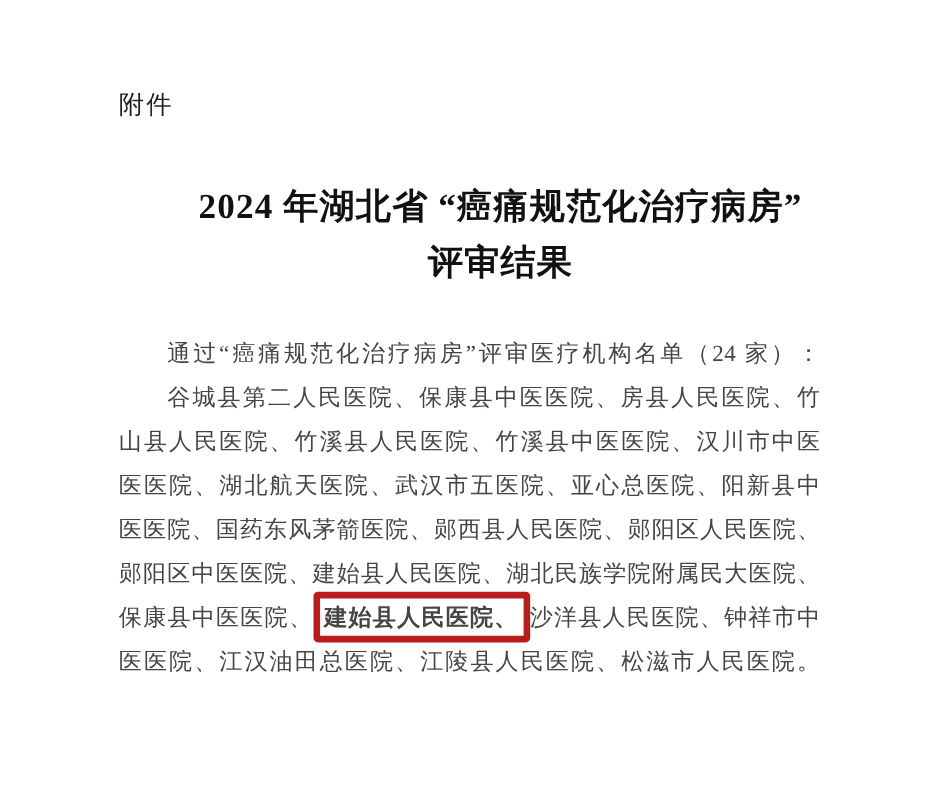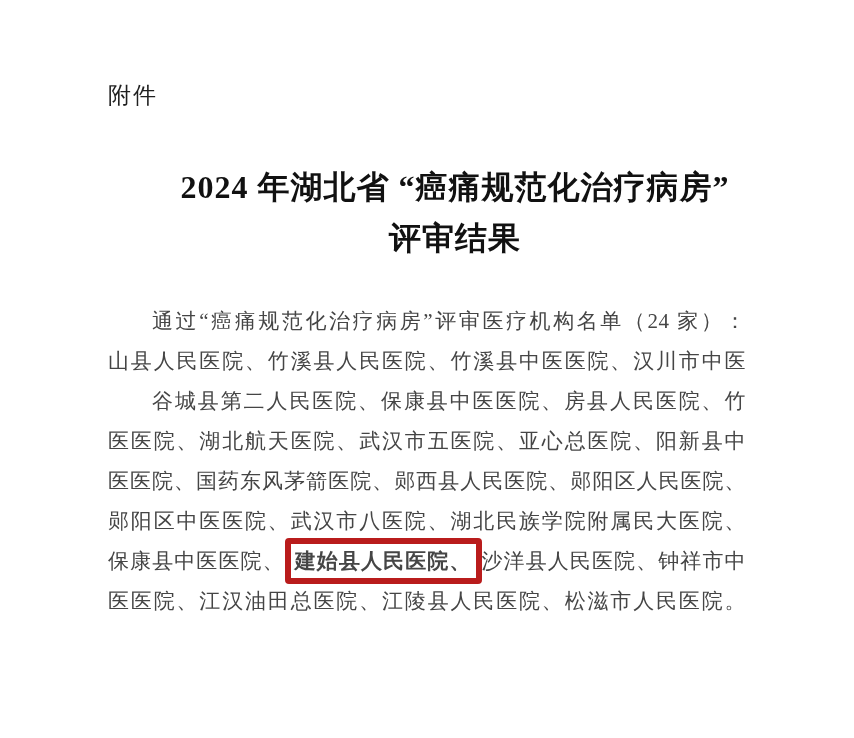--- a/index.html
+++ b/index.html
@@ -66,22 +66,22 @@
 
   <div class="attachment-label">附件</div>
 
   <div class="doc-title">
     <div>2024 年湖北省 “癌痛规范化治疗病房”</div>
     <div>评审结果</div>
   </div>
 
   <div class="doc-body">
       <div class="body-line indent"><span>通过“癌痛规范化治疗病房”评审医疗机构名单（24 家）：</span></div>
+      <div class="body-line indent"><span>谷城县第二人民医院、保康县中医医院、房县人民医院、竹</span></div>
       <div class="body-line"><span>山县人民医院、竹溪县人民医院、竹溪县中医医院、汉川市中医</span></div>
-      <div class="body-line indent"><span>谷城县第二人民医院、保康县中医医院、房县人民医院、竹</span></div>
       <div class="body-line"><span>医医院、湖北航天医院、武汉市五医院、亚心总医院、阳新县中</span></div>
       <div class="body-line"><span>医医院、国药东风茅箭医院、郧西县人民医院、郧阳区人民医院、</span></div>
-      <div class="body-line"><span>郧阳区中医医院、武汉市八医院、湖北民族学院附属民大医院、</span></div>
+      <div class="body-line"><span>郧阳区中医医院、建始县人民医院、湖北民族学院附属民大医院、</span></div>
       <div class="body-line"><span>保康县中医医院、</span><span class="highlight-box">建始县人民医院、</span><span>沙洋县人民医院、钟祥市中</span></div>
       <div class="body-line"><span>医医院、江汉油田总医院、江陵县人民医院、松滋市人民医院。</span></div>
     </div>
 
 </div>
 
 </body></html>

